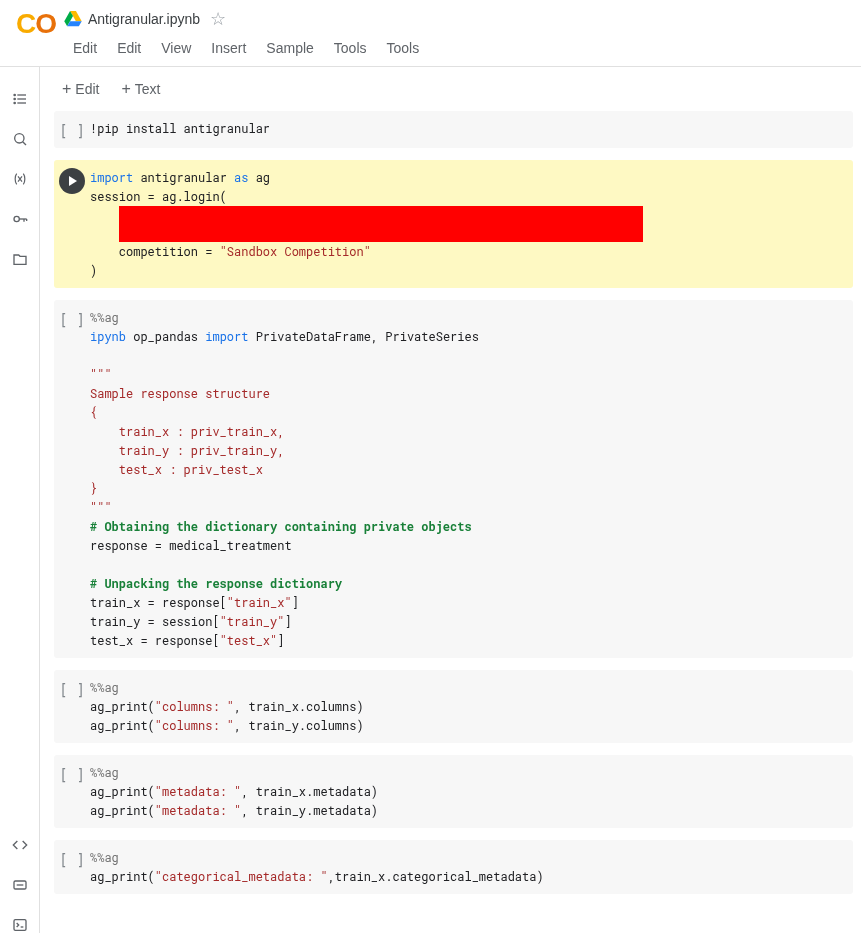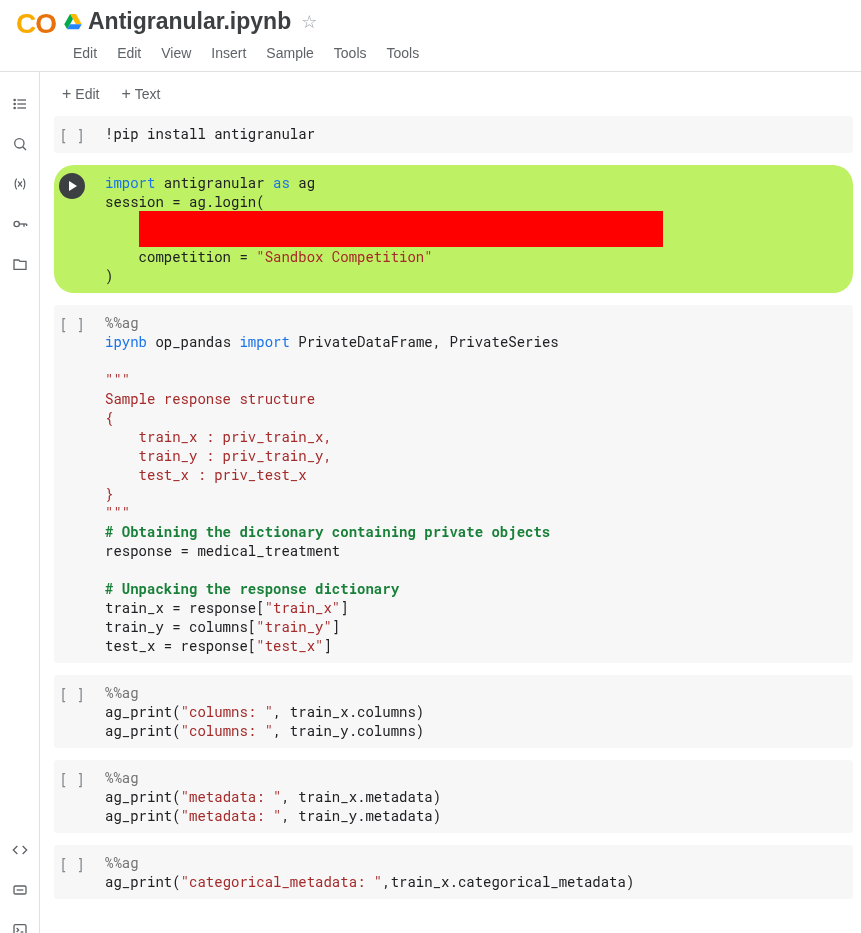--- a/index.html
+++ b/index.html
@@ -5,39 +5,39 @@
 * { margin: 0; padding: 0; box-sizing: border-box; }
 body { font-family: Arial, sans-serif; font-size: 14px; color: #3c4043; background: #fff; }
 .top-header { display: flex; align-items: flex-start; padding: 6px 8px 0; }
 .logo-wrap { width: 56px; display:flex; justify-content:center; padding-top:2px;text-align:right; }
 .logo-co { font-size: 28px; font-weight: 700; letter-spacing: -1px; }
 .logo-c { color: #f9ab00; }
 .logo-o { color: #e8710a; }
 .head-main { flex:1; }
 .title-row { display:flex; align-items:center; gap:6px; padding-top:2px; }
 .drive-icon svg { display:block; }
-.nb-title { font-size: 23px; color: #3c4043; font-weight: bold; }
+.nb-title { font-size: 14px; color: #3c4043; }
 .star-icon { color:#9aa0a6; font-size:18px; margin-left:4px; cursor:pointer; }
 .menubar { display:flex; gap:2px; padding: 6px 0 6px 0; }
 .menu-item { padding: 4px 9px; border-radius:4px; cursor:pointer; color:#5f6368; font-size:14px; }
 .layout { display:flex; border-top:1px solid #e0e0e0; height: calc(100vh - 60px); }
 .sidebar { width: 40px; border-right:1px solid #e0e0e0; display:flex; flex-direction:column; align-items:center; gap:12px; padding-top:18px; color:#5f6368; }
 .sidebar .sb-item { cursor:pointer; padding:6px; border-radius:4px; width:28px; height:28px; display:flex; align-items:center; justify-content:center; }
 .main { flex:1; overflow:auto; }
 .toolbar { display:flex; gap:6px; padding: 10px 14px; }
 .tool-btn { display:flex; align-items:center; gap:4px; padding:4px 8px; border-radius:4px; cursor:pointer; color:#5f6368; font-size:14px; }
 .plus { font-size:16px; line-height:1; color:#5f6368; }
 .cells { padding: 0 8px 40px 14px; }
 .cell { display:flex; background:#f7f7f7; border-radius:3px; margin-bottom:12px; padding: 8px 0; }
-.cell.active { background:#bef264;border-radius:20px; }
+.cell.active { background:#fef9c3; }
 .gutter { width: 36px; display:flex; justify-content:center; padding-top:2px; }
 .bracket { color:#80868b; font-family: 'Roboto Mono', monospace; font-size:14px; }
 .play-btn { width:26px; height:26px; border-radius:50%; background:#3c4043; display:flex; align-items:center; justify-content:center; cursor:pointer; margin-top:-2px; }
 .play-tri { width:0; height:0; border-left:8px solid #fff; border-top:5px solid transparent; border-bottom:5px solid transparent; margin-left:2px; }
-.code { flex:1; font-family: 'Roboto Mono', Consolas, monospace; font-size:14px; line-height:19px; white-space:pre; color:#202124; padding-right:8px;margin-left:15px; }
+.code { flex:1; font-family: 'Roboto Mono', Consolas, monospace; font-size:12px; line-height:19px; white-space:pre; color:#202124; padding-right:8px; }
 .kw { color:#1a73e8; }
 .mag { color:#737373; }
 .str { color:#a52a2a; }
 .cmt { color:#188038;font-weight:bold; }
 .redact { background:#ff0000; display:inline-block; width:524px; height:36px; vertical-align:top; }
 .sb-sep { flex:1; }
 </style>
 </head>
 <body>
 
@@ -176,21 +176,21 @@
 <span class="str">    train_x : priv_train_x,</span>
 <span class="str">    train_y : priv_train_y,</span>
 <span class="str">    test_x : priv_test_x</span>
 <span class="str">}</span>
 <span class="str">"""</span>
 <span class="cmt"># Obtaining the dictionary containing private objects</span>
 <span>response = medical_treatment</span>
 
 <span class="cmt"># Unpacking the response dictionary</span>
 <span>train_x = response[</span><span class="str">"train_x"</span><span>]</span>
-<span>train_y = columns[</span><span class="str">"train_y"</span><span>]</span>
+<span>train_y = session[</span><span class="str">"train_y"</span><span>]</span>
 <span>test_x = response[</span><span class="str">"test_x"</span><span>]</span></div>
       </div>
 
       <div class="cell">
         <div class="gutter">
             <span class="bracket">[ ]</span>
           </div>
         <div class="code"><span class="mag">%%ag</span>
 <span>ag_print(</span><span class="str">"columns: "</span><span>, train_x.columns)</span>
 <span>ag_print(</span><span class="str">"columns: "</span><span>, train_y.columns)</span></div>

